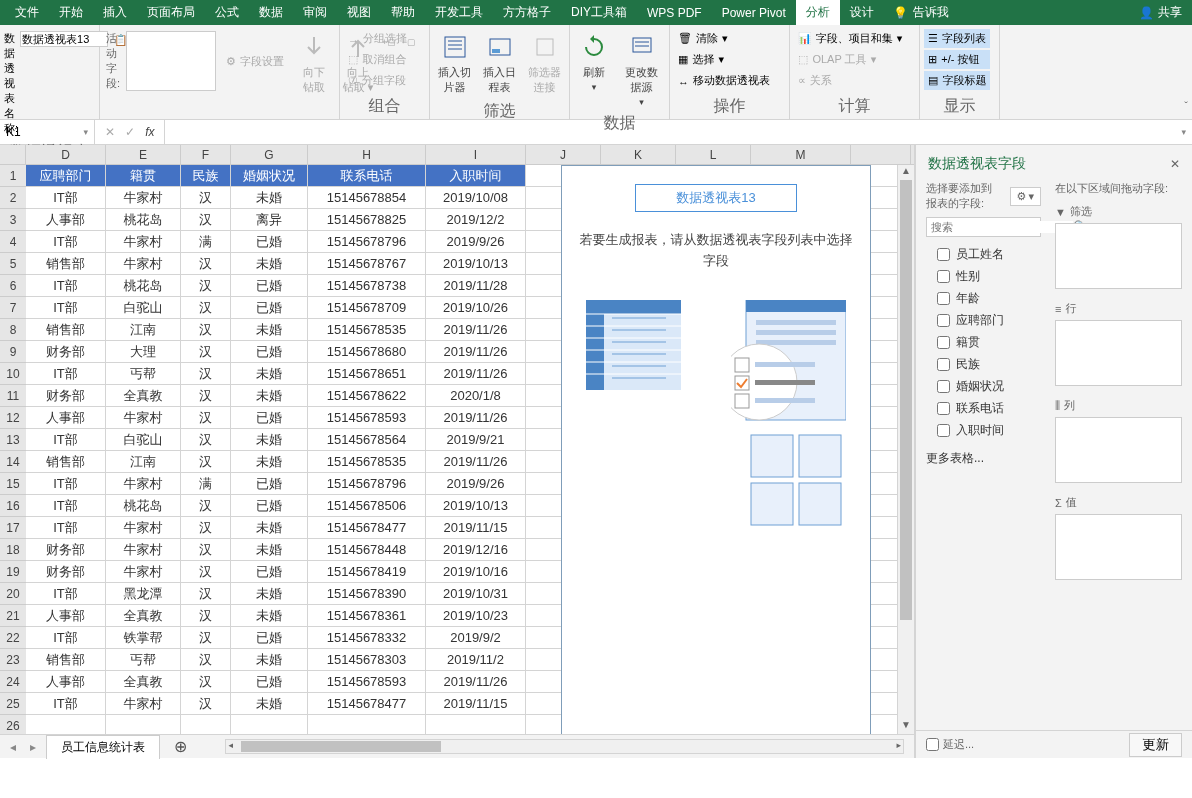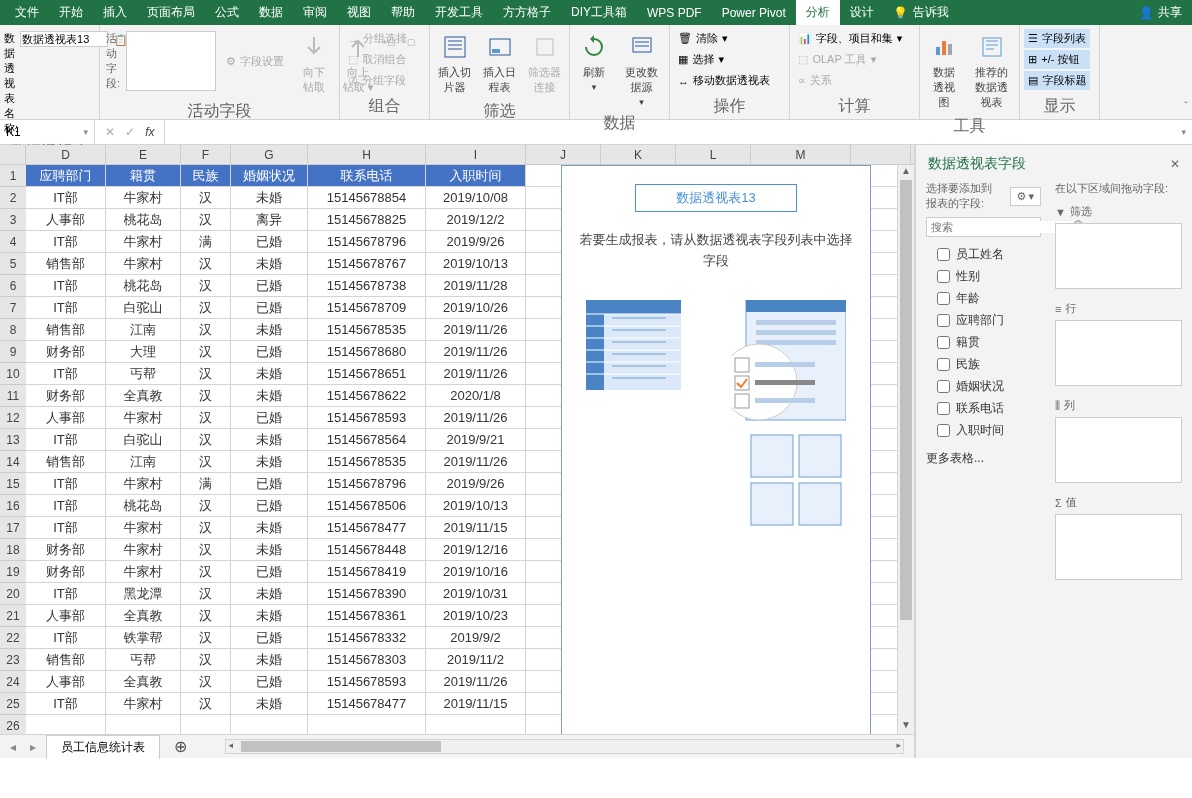--- a/index.html
+++ b/index.html
@@ -149,21 +149,20 @@
               <path d="M16 26 L16 10 M10 16 L16 10 L22 16" stroke="#bbb" stroke-width="2" fill="none"></path>
             </svg>
           </span>
         <span>向上钻取 ▾</span>
       </div>
       <div class="ribbon-small vcol" style="font-size:9px;gap:6px;padding-top:8px;color:#aaa">
         <span>+▢</span>
         <span>−▢</span>
       </div>
     </div>
-    <div class="ribbon-group-label">活动字段</div>
   </div>
 
   <div class="ribbon-group" style="width:90px">
     <div class="ribbon-group-body">
       <div class="ribbon-small">
         <div class="ribbon-small-item disabled">
             <span>→</span>
             <span>分组选择</span>
           </div>
         <div class="ribbon-small-item disabled">
@@ -258,44 +257,20 @@
         <div class="ribbon-small-item disabled"><span>⬚</span><span>OLAP 工具</span> ▾</div>
         <div class="ribbon-small-item disabled">
             <span>∝</span>
             <span>关系</span>
           </div>
       </div>
     </div>
     <div class="ribbon-group-label">计算</div>
   </div>
 
-  <div class="ribbon-group" style="width:100px">
-    <div class="ribbon-group-body">
-      <div class="ribbon-btn">
-        <span class="icon">
-            <svg width="28" height="28">
-              <rect x="6" y="14" width="4" height="8" fill="#5b9bd5"></rect>
-              <rect x="12" y="8" width="4" height="14" fill="#ed7d31"></rect>
-              <rect x="18" y="11" width="4" height="11" fill="#a5a5a5"></rect>
-            </svg>
-          </span>
-        <span>数据透视图</span>
-      </div>
-      <div class="ribbon-btn">
-        <span class="icon">
-            <svg width="28" height="28">
-              <rect x="5" y="5" width="18" height="18" fill="none" stroke="#5b9bd5"></rect>
-              <path d="M8 8 h12 M8 12 h12 M8 16 h8" stroke="#5b9bd5"></path>
-            </svg>
-          </span>
-        <span>推荐的数据透视表</span>
-      </div>
-    </div>
-    <div class="ribbon-group-label">工具</div>
-  </div>
 
   <div class="ribbon-group" style="width:80px">
     <div class="ribbon-group-body">
       <div class="ribbon-small">
         <div class="ribbon-small-item" style="background:#c9e0f7">
             <span>☰</span>
             <span>字段列表</span>
           </div>
         <div class="ribbon-small-item" style="background:#c9e0f7">
             <span>⊞</span>
@@ -868,16 +843,23 @@
         </div>
         <div class="drop-area">
           <div class="drop-label">
               <span>Σ</span>
               <span>值</span>
             </div>
           <div class="drop-box"></div>
         </div>
       </div>
     </div>
+    <div class="bottom-bar">
+      <label style="display:flex;align-items:center;gap:4px">
+          <input type="checkbox" style="">
+          <span>延迟...</span>
+        </label>
+      <button class="update-btn">更新</button>
+    </div>
   </div>
 </div>
 
 <span class="collapse-ribbon">ˇ</span>
 
 </body></html>

